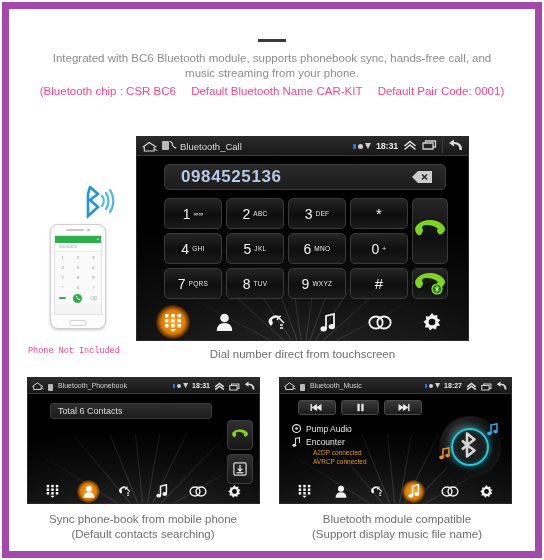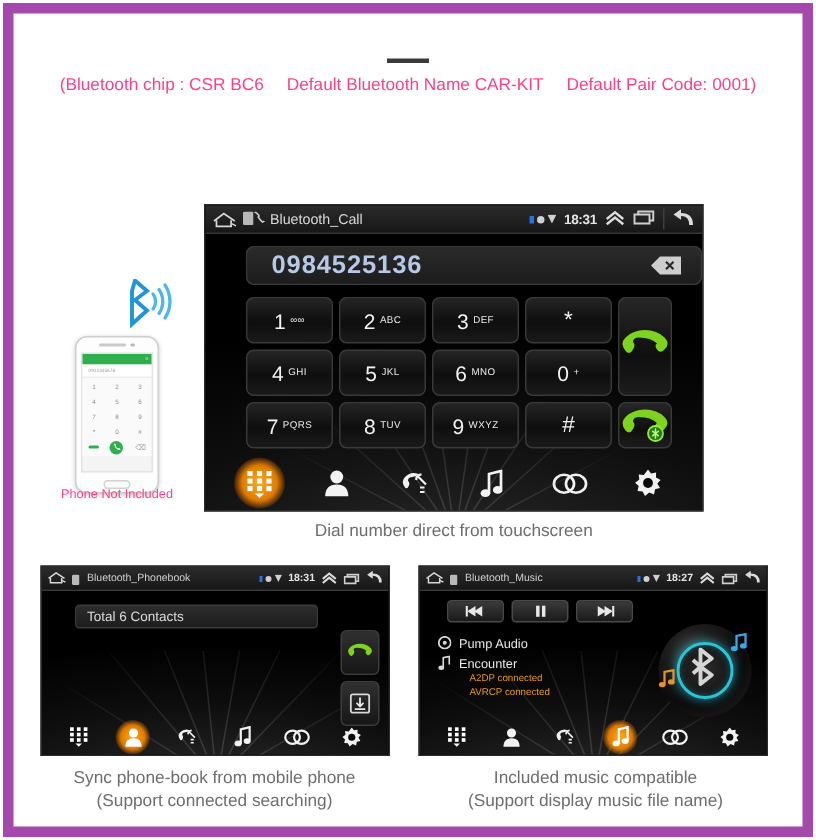--- a/index.html
+++ b/index.html
@@ -77,21 +77,21 @@
   
   .floor { position: absolute; left: 0; right: 0; bottom: 0; height: 70px; overflow: hidden; opacity: .5; }
   .floor i {
     position: absolute; bottom: -16px; left: 50%;
     width: 1px; height: 130px; background: linear-gradient(transparent, #6a6a6a);
     transform-origin: bottom center;
   }
 
   .numfield {
     position: absolute; left: 27px; top: 8px;
-    width: 304px; height: 26px;
+    width: 282px; height: 26px;
     background: linear-gradient(#2a2a2a, #1c1c1c);
     border: 1px solid #3b3b3b; border-radius: 5px;
     display: flex; align-items: center;
   }
   .numfield .num {
     color: #b6c9e6; font-size: 17px; font-weight: bold;
     margin-left: 16px; letter-spacing: 0.6px;
   }
   .backspace {
     margin-left: auto; margin-right: 12px;
@@ -165,22 +165,22 @@
   .ph-input { height: 9px; background: #fff; display: flex; align-items: center; border-bottom: 1px solid #ededed; }
   .ph-input em { font-size: 3.2px; color: #9a9a9a; font-style: normal; margin-left: 4px; }
   .ph-pad { display: grid; grid-template-columns: repeat(3, 1fr); grid-auto-rows: 10px; background: #fafafa; }
   .ph-pad b { font-size: 4.2px; color: #8d8d8d; font-weight: normal; display: flex; align-items: center; justify-content: center; }
   .ph-actions { height: 12px; display: flex; align-items: center; justify-content: space-around; background: #fafafa; }
   .ph-green { width: 9px; height: 9px; border-radius: 50%; background: #2fae4e; display:flex;align-items:center;justify-content:center; }
   .ph-dash { width: 7px; height: 2.5px; background: #2fae4e; border-radius: 1px; }
   .ph-x { font-size: 5px; color: #9e9e9e; }
   .ph-home { position: absolute; bottom: 2px; left: 50%; transform: translateX(-50%); width: 18px; height: 6px; border: 1px solid #d2d2d2; border-radius: 4px; }
   .notinc {
-    position: absolute; left: 0; top: 138px; width: 100px;
-    text-align: center; font-size: 8.5px; color: #ff3e8a;
+    position: absolute; left: 0; top: 160px; width: 100px;
+    text-align: left; font-size: 8.5px; color: #ff3e8a; font-family: Liberation Mono, monospace;
   }
 
   
   .small {
     position: absolute;
     width: 233px; height: 127px;
     background: #000; border: 1px solid #2a2a2a;
     overflow: hidden;
   }
   .small.left { left: 27px; top: 377px; }
@@ -258,20 +258,21 @@
   .cap-right { left: 272px; width: 250px; top: 512px; }
 </style>
 </head>
 <body>
 
 <div class="page">
   <div class="frame-border"></div>
 
   <div class="header">
     <div class="title-rule"></div>
+    <div class="subtitle">Integrated with BC6 Bluetooth module, supports phonebook sync, hands-free call, and music streaming from your phone.</div>
     <div class="spec-line">
       <span>(Bluetooth chip : CSR BC6</span>
       <span>Default Bluetooth Name CAR-KIT</span>
       <span>Default Pair Code: 0001)</span>
     </div>
   </div>
 
   <div class="phonewrap">
     <div class="bticon">
       <svg width="48" height="38" viewBox="0 0 48 38">
@@ -801,20 +802,20 @@
             <path d="M9 0 L11 2.6 L14.4 2 L14.3 5.4 L17.4 7 L15.2 9.3 L17 12.4 L13.7 13.2 L13 16.6 L9.8 15.3 L7 17.6 L5.4 14.6 L2 14.4 L2.8 11 L0.4 8.8 L3.2 6.7 L2.8 3.3 L6.2 3.6 Z" fill="#f2f2f2"></path>
             <circle cx="9" cy="9" r="3.3" fill="#0b0b0b"></circle>
           </svg>
         </div>
       </div>
     </div>
   </div>
 
   <div class="caption cap-left">
     <div>Sync phone-book from mobile phone</div>
-    <div>(Support connected searching)</div>
+    <div>(Default contacts searching)</div>
   </div>
   <div class="caption cap-right">
-    <div>Included music compatible</div>
+    <div>Bluetooth module compatible</div>
     <div>(Support display music file name)</div>
   </div>
 
 </div>
 
 </body></html>

